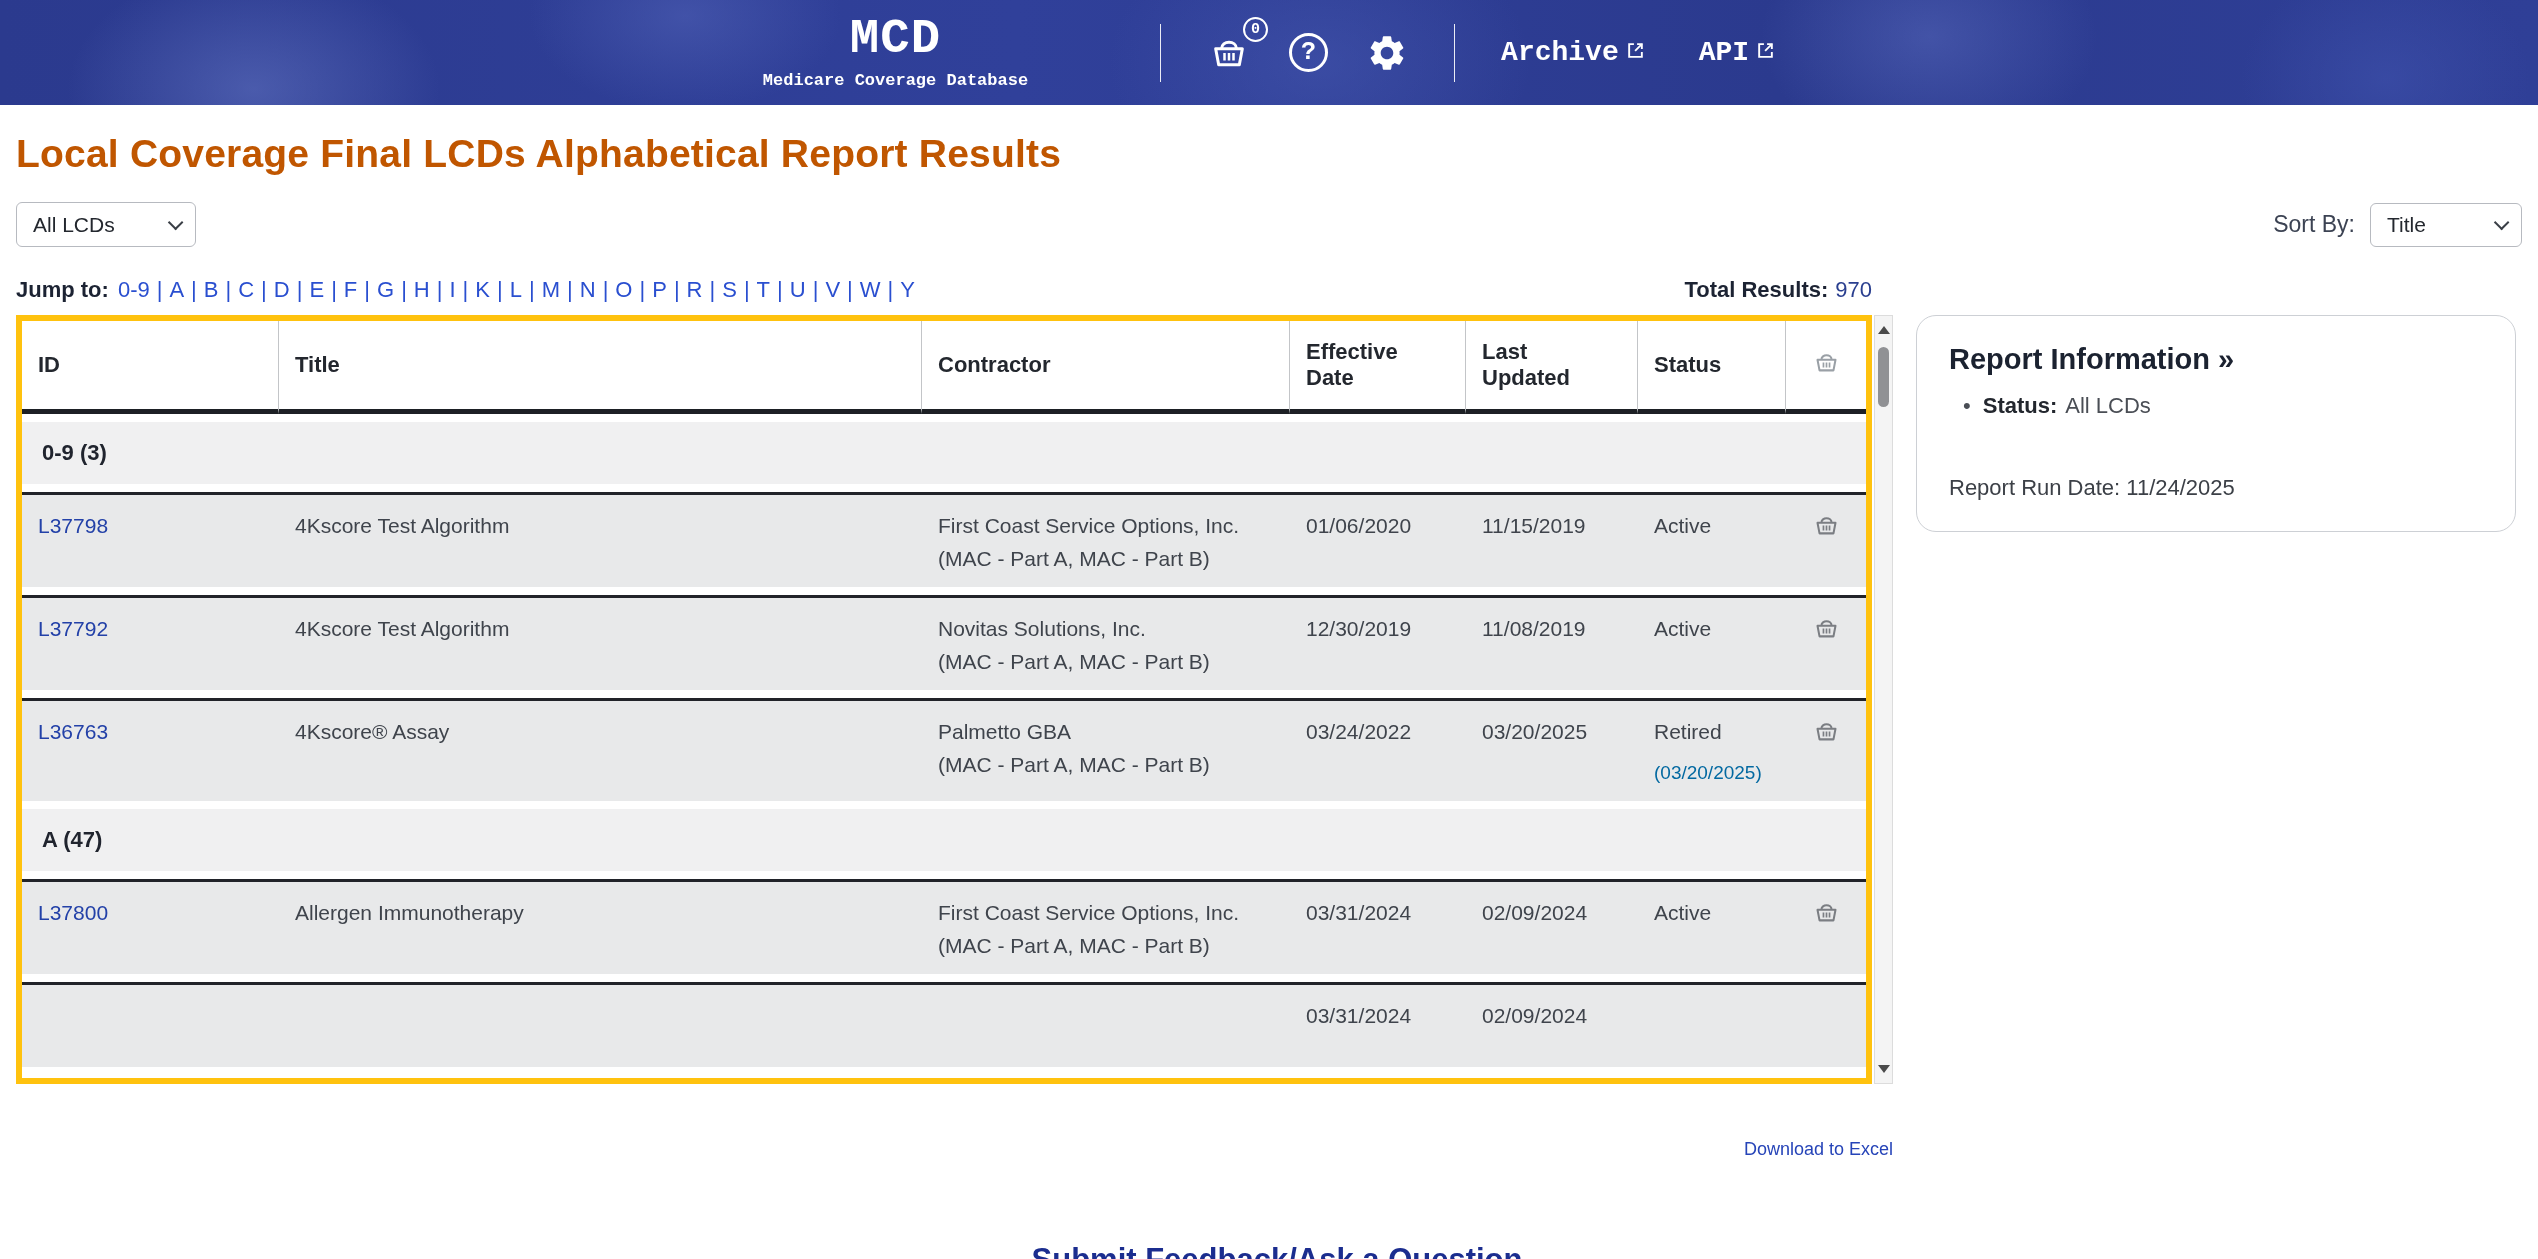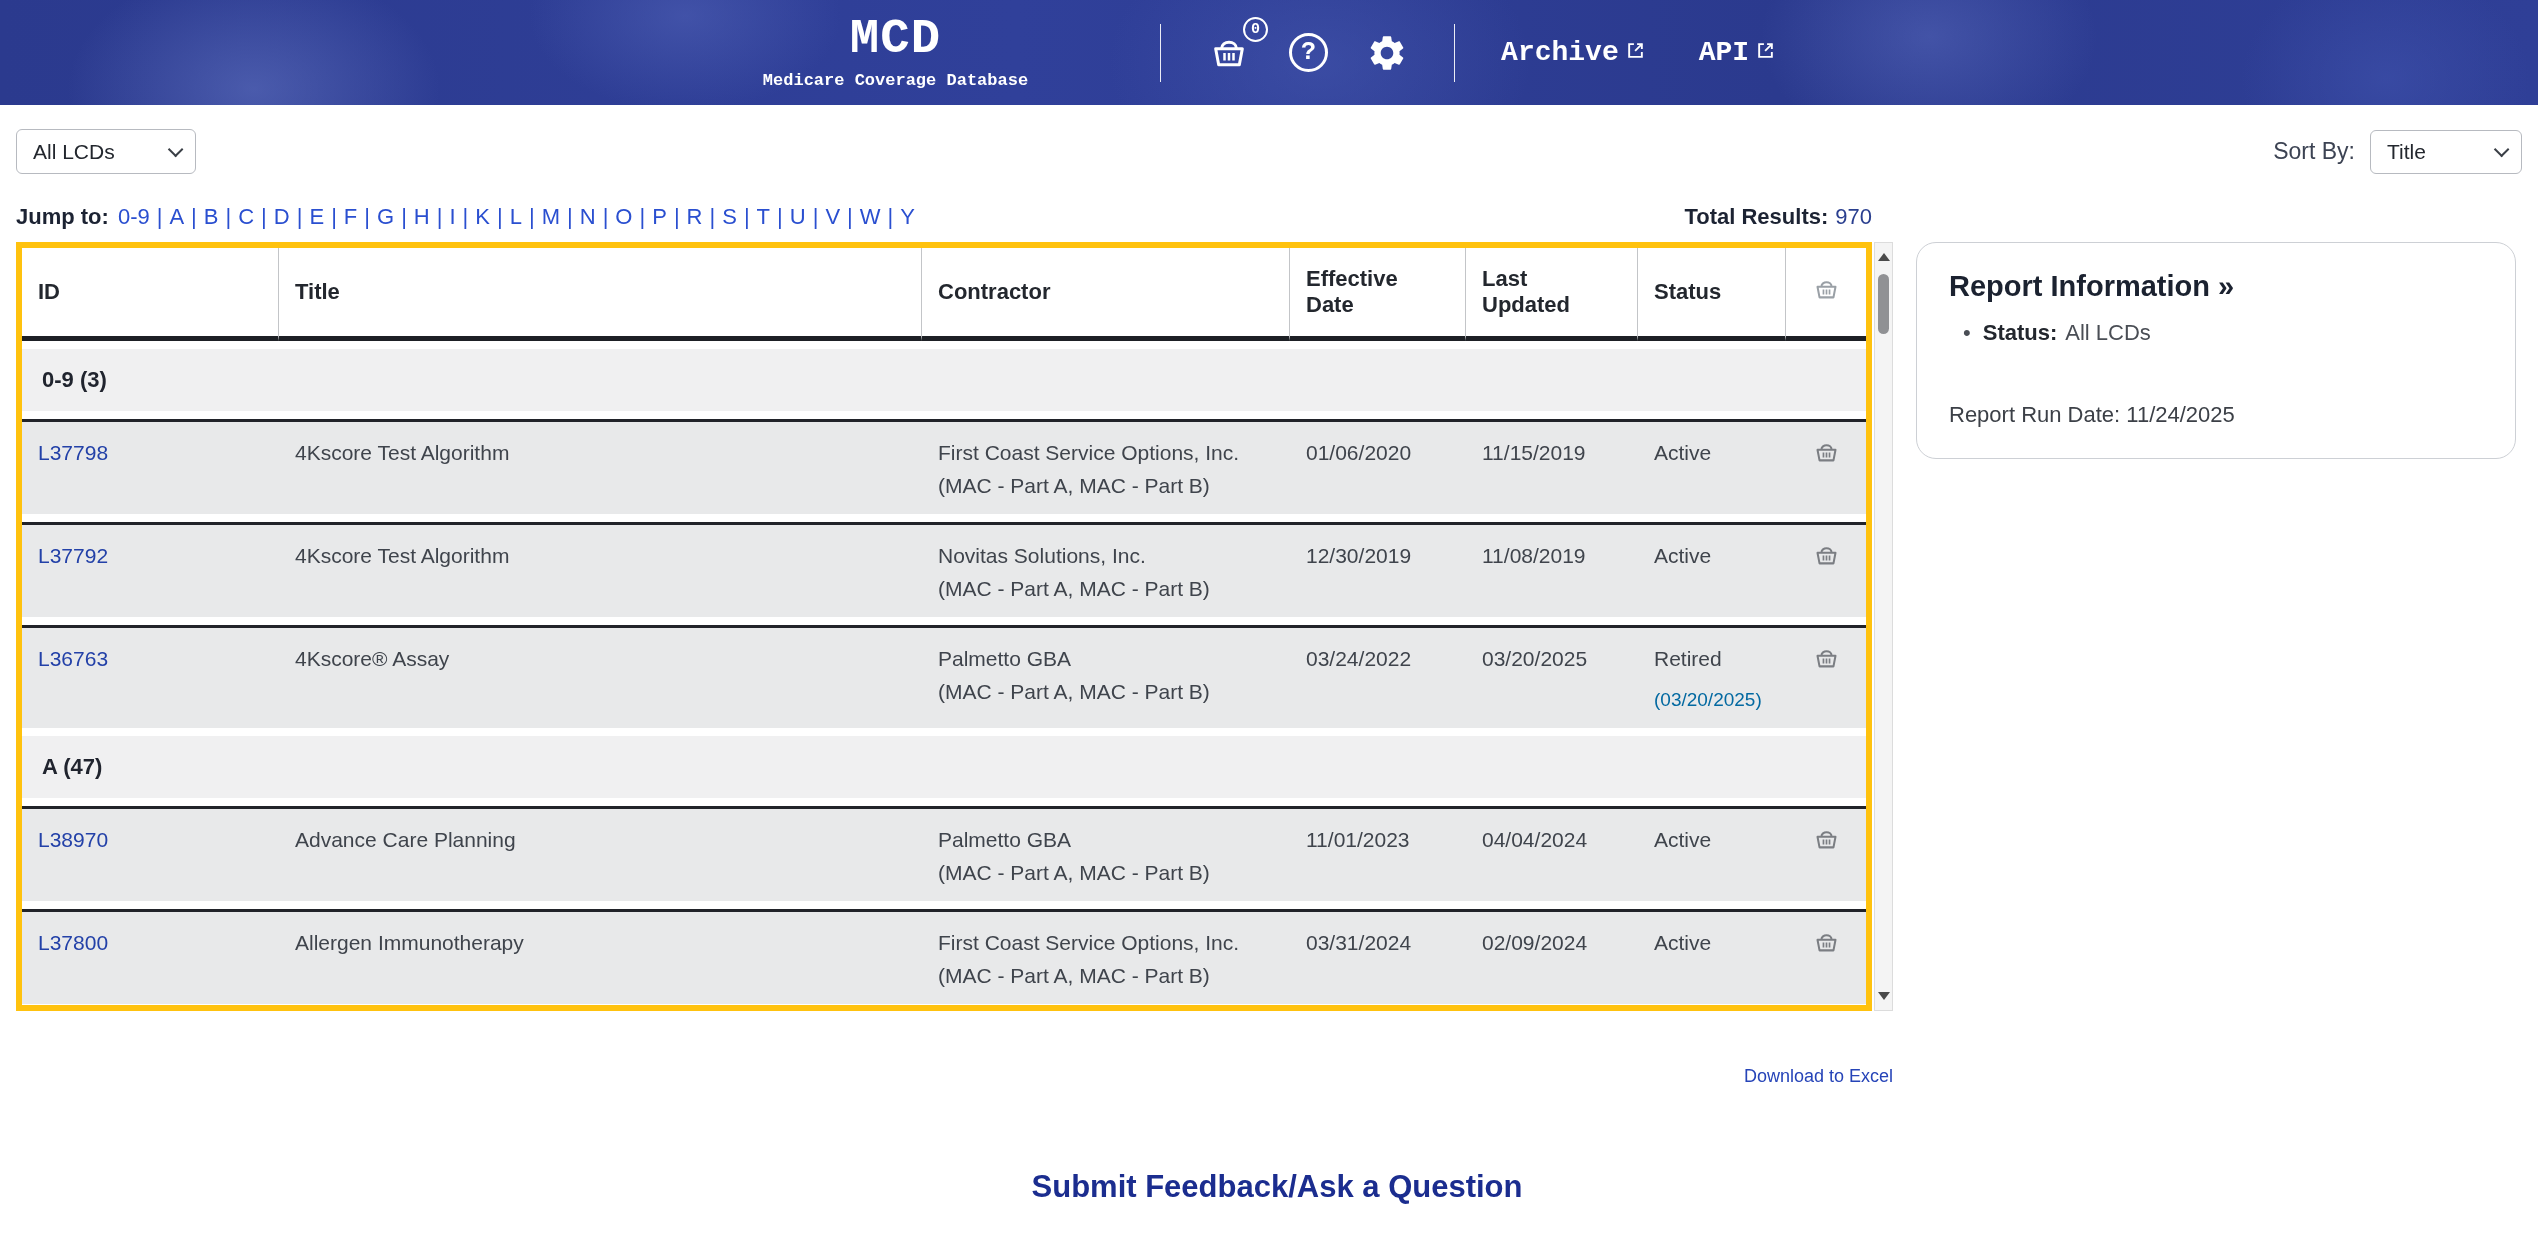--- a/index.html
+++ b/index.html
@@ -177,20 +177,21 @@
           <span>API</span>
           <span><svg>
               <use href="#sym-extlink"></use>
             </svg></span>
         </a>
       </div>
   </div>
 </header>
 
 <main>
+  <h1 class="page-title">Local Coverage Final LCDs Alphabetical Report Results</h1>
 
   <div class="filter-row">
     <div class="select-box lcd-select">
       <span>All LCDs</span>
       <span class="chev"></span>
     </div>
     <div class="sort-wrap">
       <span>Sort By:</span>
       <div class="select-box sort-select">
         <span>Title</span>
@@ -290,38 +291,20 @@
                   <div class="status-detail">(03/20/2025)</div>
                 </td>
                 <td class="basket-cell"><svg>
                     <use href="#sym-basket"></use>
                   </svg></td>
               </tr>
               <tr class="group-row">
                 <td colspan="7">A (47)</td>
               </tr>
               <tr class="data-row">
-                <td><a class="id-link">L38970</a></td>
-                <td>
-                  <div>Advance Care Planning</div>
-                </td>
-                <td>
-                  <div>Palmetto GBA</div>
-                  <div class="line2">(MAC - Part A, MAC - Part B)</div>
-                </td>
-                <td>11/01/2023</td>
-                <td>04/04/2024</td>
-                <td>
-                  <div>Active</div>
-                </td>
-                <td class="basket-cell"><svg>
-                    <use href="#sym-basket"></use>
-                  </svg></td>
-              </tr>
-              <tr class="data-row">
                 <td><a class="id-link">L37800</a></td>
                 <td>
                   <div>Allergen Immunotherapy</div>
                 </td>
                 <td>
                   <div>First Coast Service Options, Inc.</div>
                   <div class="line2">(MAC - Part A, MAC - Part B)</div>
                 </td>
                 <td>03/31/2024</td>
                 <td>02/09/2024</td>

